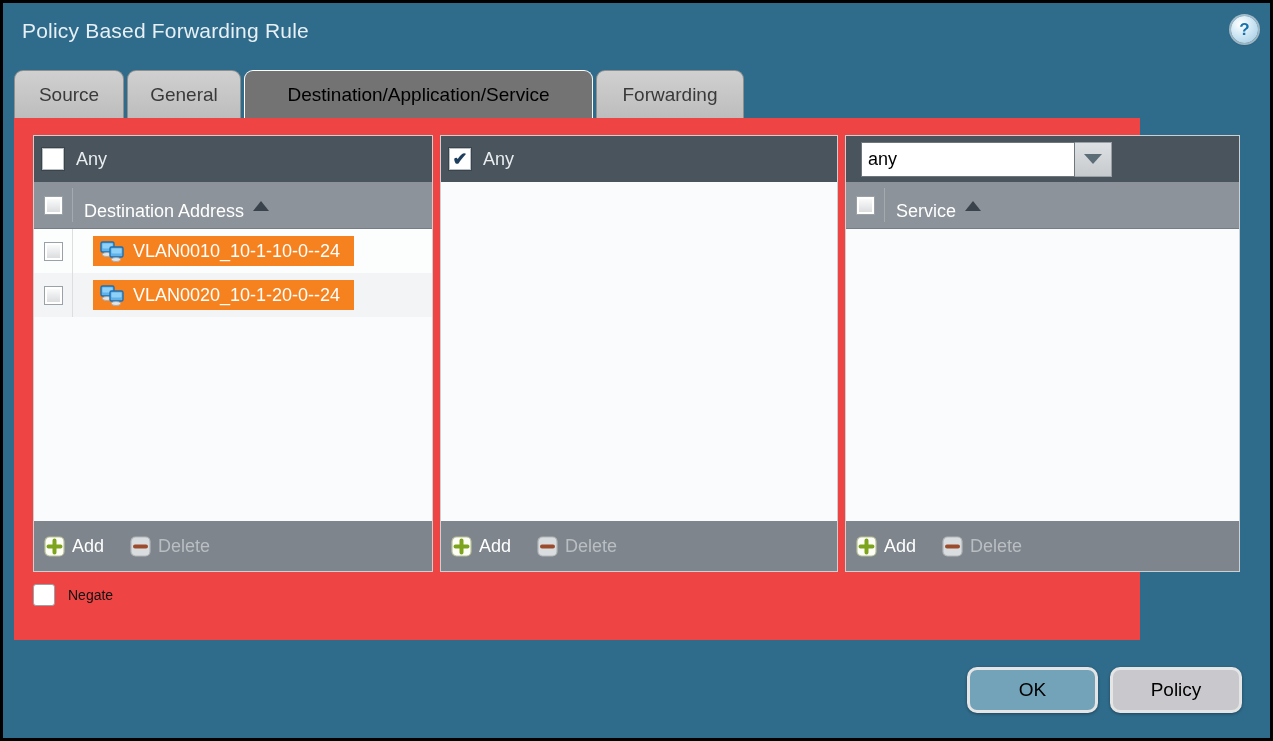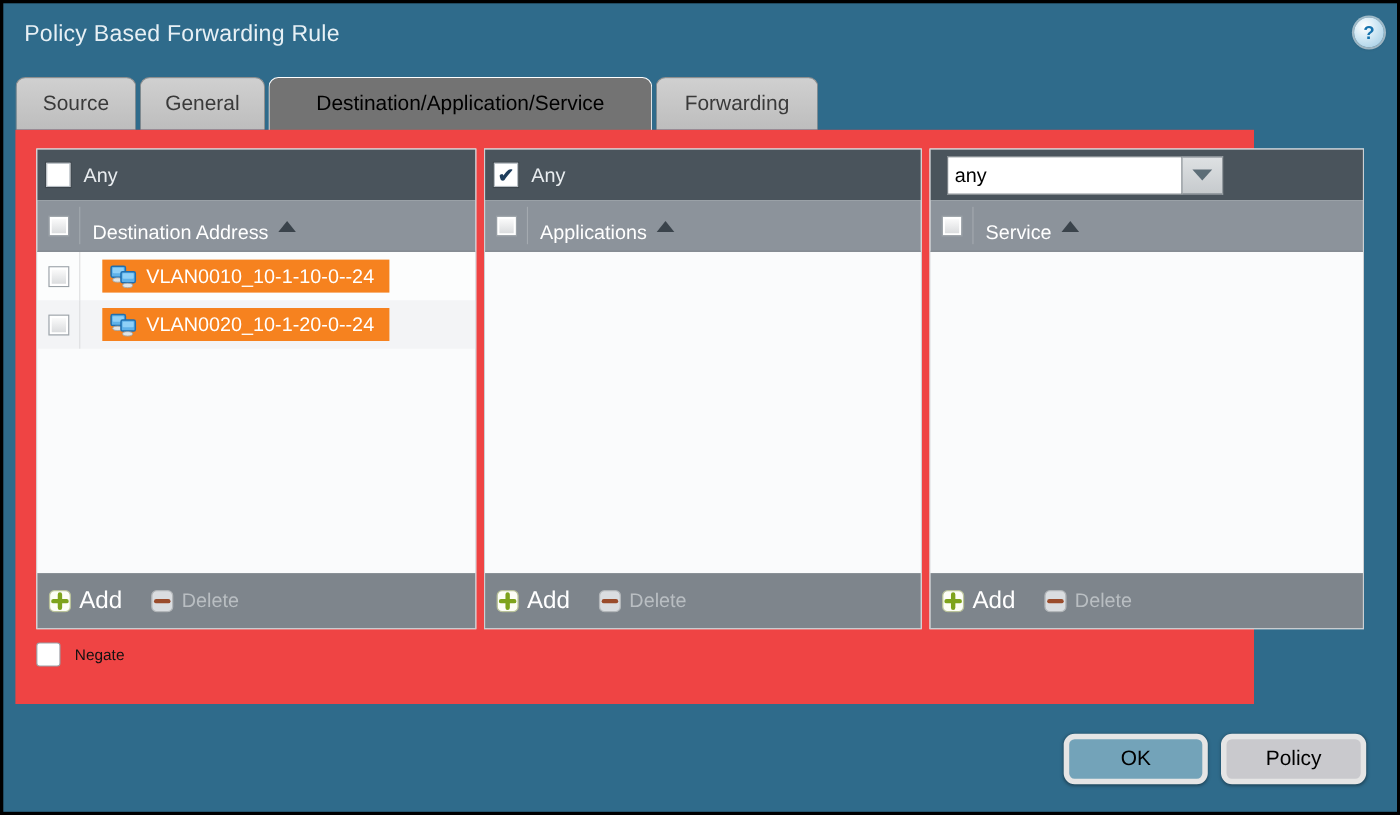--- a/index.html
+++ b/index.html
@@ -65,21 +65,21 @@
     width:0;height:0;margin-left:9px;margin-top:2px;
     border-left:8px solid transparent;border-right:8px solid transparent;
     border-bottom:10px solid #3a434b;
   }
   .col-list{flex:1 1 auto;background:#fafbfc;overflow:hidden;}
   .col-footer{
     height:50px;flex:0 0 50px;background:#7e858c;
     display:flex;align-items:center;padding-left:10px;box-sizing:border-box;gap:26px;
   }
   .footer-btn{display:flex;align-items:center;gap:7px;cursor:pointer;}
-  .add-label{color:#ffffff;font-size:22px;}
+  .add-label{color:#ffffff;font-size:18px;}
   .del-label{color:#b9bec2;font-size:18px;}
   
   .row{height:44px;display:flex;align-items:center;background:#fcfdfd;}
   .row.alt{background:#f3f4f6;}
   .rowcb{width:38px;flex:0 0 38px;display:flex;justify-content:center;align-self:stretch;
          align-items:center;border-right:1px solid #dcdedf;}
   .chip{
     display:inline-flex;align-items:center;height:30px;margin-left:20px;
     background:#f6821f;color:#fff;font-size:18px;
     padding:0 14px 0 6px;gap:7px;cursor:pointer;
@@ -114,21 +114,21 @@
   
   .negate{position:absolute;left:19px;top:466px;display:flex;align-items:center;gap:13px;}
   .negate .nbox{
     width:22px;height:22px;background:#fff;border:1px solid #9aa1a7;border-radius:3px;
     box-sizing:border-box;cursor:pointer;
   }
   .negate .nlabel{font-size:14px;color:#111;}
   
   .btn{
     position:absolute;top:667px;height:46px;box-sizing:border-box;
-    border:5px solid #e5e5e5;border-radius:10px;
+    border:3px solid #e5e5e5;border-radius:10px;
     display:flex;align-items:center;justify-content:center;
     font-size:19px;color:#000;cursor:pointer;
     box-shadow:0 1px 3px rgba(0,0,0,.35);
   }
   .btn-ok{left:967px;width:131px;background:#73a3b9;}
   .btn-cancel{left:1110px;width:132px;background:#c9c9cd;}
 </style>
 </head>
 <body>
 
@@ -209,28 +209,20 @@
         <span class="del-label">Delete</span>
       </span>
     </div>
   </div>
 
   <div class="col" style="left:426px;width:398px">
     <div class="col-top">
       <span class="cb checked"></span>
       <span class="top-label">Any</span>
     </div>
-    <div class="col-header">
-      <span class="hcb-cell">
-          <span class="cb cb3d"></span>
-        </span>
-      <span class="hsep"></span>
-      <span class="hlabel">Applications</span>
-      <span class="sort-asc"></span>
-    </div>
     <div class="col-list"></div>
     <div class="col-footer">
       <span class="footer-btn">
         <svg width="21" height="21" viewBox="0 0 21 21">
           <rect x="1" y="1" width="19" height="19" rx="4.5" fill="#fdfef6" stroke="#b9c29a" stroke-width="1.2"></rect>
           <path d="M10.5 4.5 v12 M4.5 10.5 h12" stroke="#7ea31c" stroke-width="4" stroke-linecap="round"></path>
         </svg>
         <span class="add-label">Add</span>
       </span>
       <span class="footer-btn">

